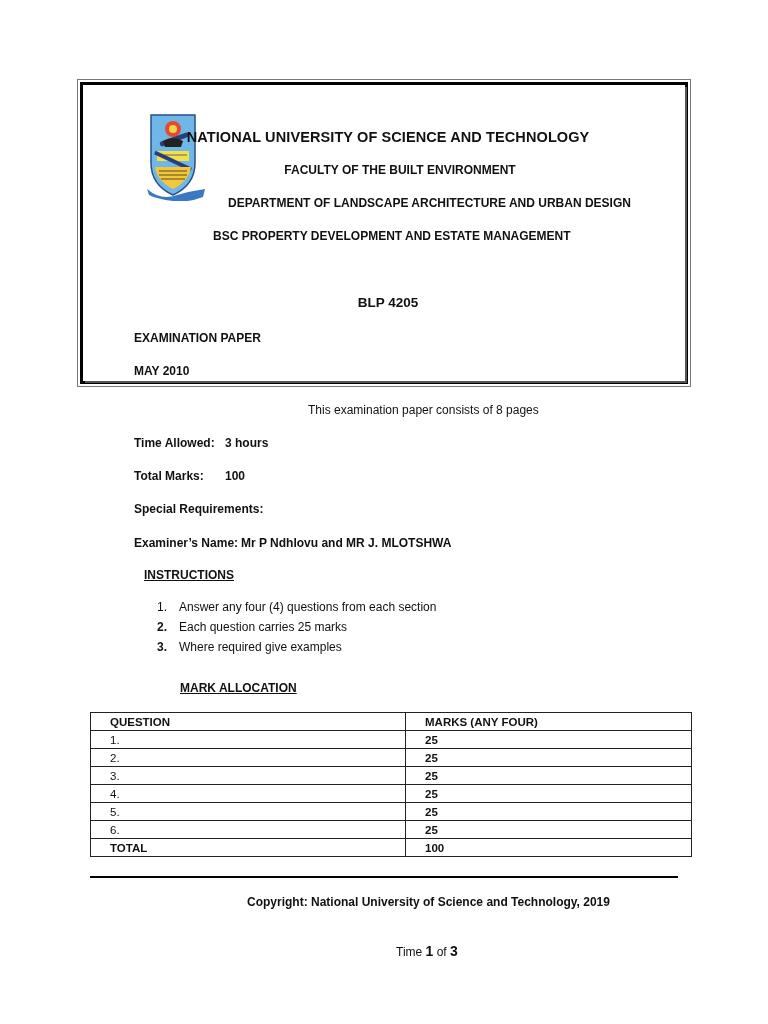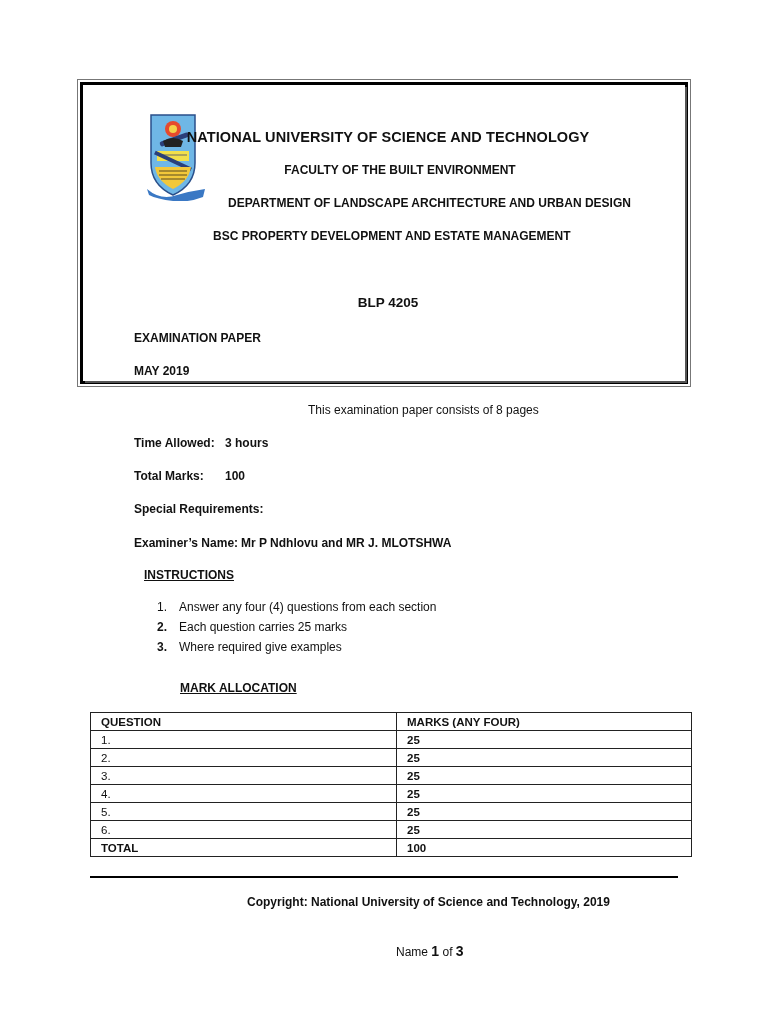--- a/index.html
+++ b/index.html
@@ -8,21 +8,21 @@
   
   #header-box { position: absolute; left: 80px; top: 82px; width: 602px; height: 296px; border: 3px solid #000; outline: 1px solid #777; outline-offset: 2px; box-sizing: content-box; }
   #header-box::after { content: ""; position: absolute; left: 2px; top: 2px; right: -2px; bottom: -2px; border-right: 2px solid #555; border-bottom: 2px solid #555; pointer-events: none; }
   .hd { position: absolute; left: 0; right: 0; text-align: center; font-weight: bold; font-size: 12px; font-family: "Liberation Sans", sans-serif; white-space: nowrap; }
   .uni { font-size: 14.5px; letter-spacing: 0.1px; }
   .big { font-size: 13.5px; }
   .lbl { font-weight: bold; font-size: 12px; white-space: nowrap; }
   .txt { font-size: 12px; white-space: nowrap; }
   .u { text-decoration: underline; }
   table.marks { position: absolute; left: 90px; top: 712px; width: 602px; border-collapse: collapse; font-size: 11.5px; }
-  table.marks td { border: 1px solid #222; padding: 1px 5px 0 10px; height: 16px; line-height: 16px; vertical-align: middle; margin-left: 10px; }
+  table.marks td { border: 1px solid #222; padding: 1px 5px 0 19px; height: 16px; line-height: 16px; vertical-align: middle; margin-left: 10px; }
   table.marks td.c1 { width: 290px; }
   .bold { font-weight: bold; }
   #footer-rule { position: absolute; left: 90px; top: 876px; width: 588px; height: 2px; background: #000; }
 </style>
 </head>
 <body>
 
 <div id="header-box">
   <div class="abs" style="left:20px; top:26px; width:62px; height:90px;">
     <svg width="62" height="90" viewBox="0 0 62 90">
@@ -38,21 +38,21 @@
       <path d="M12 60 H40 M12 64 H40 M14 68 H38" stroke="#5a4a20" stroke-width="1"></path>
       <path d="M0 78 Q14 90 30 84 Q44 80 58 78 L56 86 Q40 92 26 90 Q10 88 2 84 Z" fill="#3a78c4"></path>
     </svg>
   </div>
   <div class="hd uni" style="top:44px; left:95px; right:auto; width:420px;">NATIONAL UNIVERSITY OF SCIENCE AND TECHNOLOGY</div>
   <div class="hd" style="top:78px; left:177px; right:auto; width:280px;">FACULTY OF THE BUILT ENVIRONMENT</div>
   <div class="hd" style="top:111px; left:145px; right:auto; width:380px;">DEPARTMENT OF LANDSCAPE ARCHITECTURE AND URBAN DESIGN</div>
   <div class="hd" style="top:144px; left:130px; right:auto; width:345px;">BSC PROPERTY DEVELOPMENT AND ESTATE MANAGEMENT</div>
   <div class="hd big" style="top:210px; left:260px; right:auto; width:90px;">BLP 4205</div>
   <div class="abs lbl" style="left:7px; top:246px;">EXAMINATION PAPER</div>
-  <div class="abs lbl" style="left:7px; top:279px;">MAY 2019</div>
+  <div class="abs lbl" style="left:7px; top:279px;">MAY 2010</div>
 </div>
 
 <div class="abs txt" style="left:264px; top:403px;">This examination paper consists of 8 pages</div>
 
 <div class="abs lbl" style="left:90px; top:436px;">Time Allowed:</div>
 <div class="abs lbl" style="left:181px; top:436px;">3 hours</div>
 
 <div class="abs lbl" style="left:90px; top:469px;">Total Marks:</div>
 <div class="abs lbl" style="left:181px; top:469px;">100</div>
 
@@ -112,14 +112,14 @@
     <td class="bold">100</td>
   </tr>
 </tbody>
   </table>
 
 <div id="footer-rule"></div>
 
 <div class="abs lbl" style="left:203px; top:895px;">Copyright: National University of Science and Technology, 2019</div>
 
 <div class="abs txt" style="left:352px; top:943px;">
-  <span>Name </span><span class="bold" style="font-size:14px;">1</span><span> of </span><span class="bold" style="font-size:14px;">3</span>
+  <span>Time </span><span class="bold" style="font-size:14px;">1</span><span> of </span><span class="bold" style="font-size:14px;">3</span>
 </div>
 
 </body></html>

